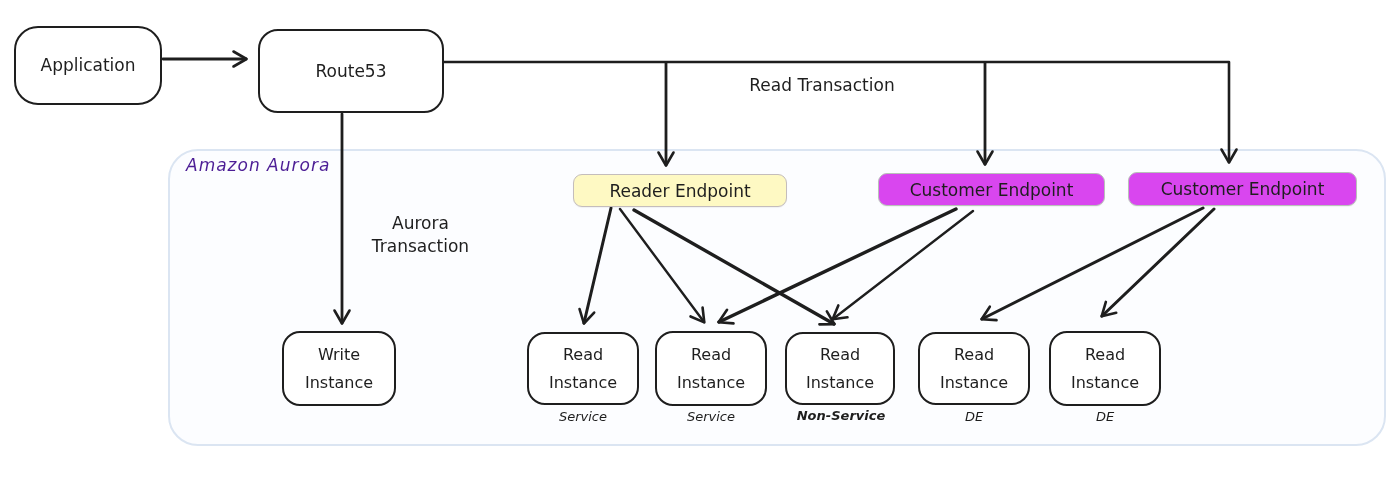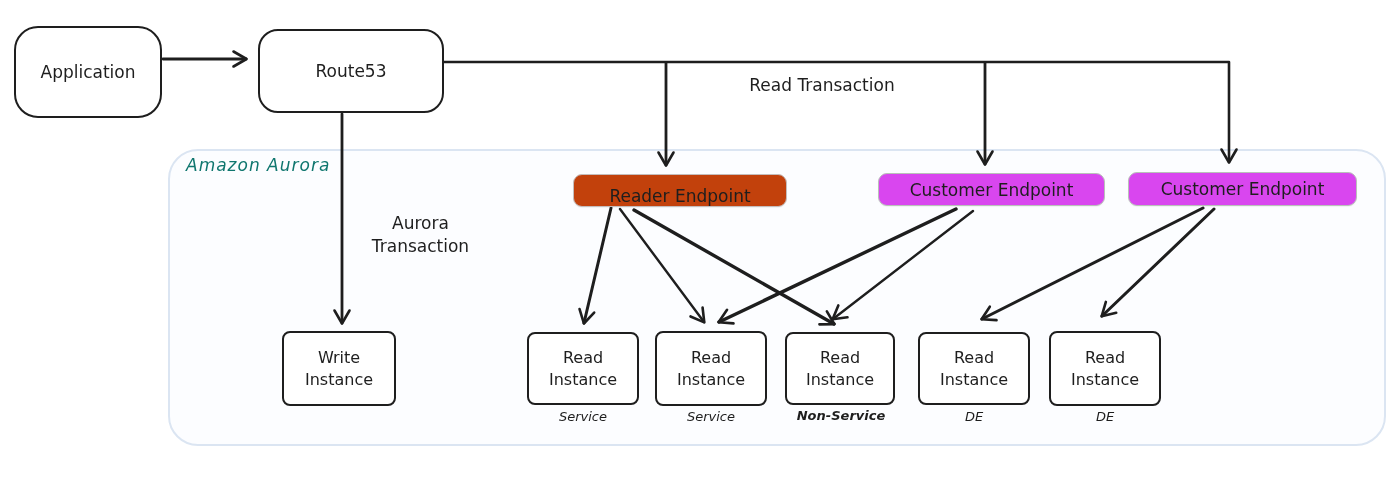--- a/index.html
+++ b/index.html
@@ -13,41 +13,41 @@
   }
   
   .aurora{
     position:absolute;left:168px;top:149px;width:1218px;height:297px;
     border:2px solid #dbe5f2;border-radius:30px;background:#fcfdff;
     box-sizing:border-box;z-index:0;
   }
   .aurora-label{
     position:absolute;left:186px;top:155px;
     font-size:17px;font-style:italic;letter-spacing:1px;
-    color:#0f766e;z-index:2;white-space:nowrap;
+    color:#4c1d95;z-index:2;white-space:nowrap;
   }
   
   svg.edges{position:absolute;left:0;top:0;z-index:1;pointer-events:none;}
   svg.edges path{fill:none;stroke:#1e1e1e;stroke-linecap:round;stroke-linejoin:round;}
   
   .box{
     position:absolute;box-sizing:border-box;
     border:2.5px solid #1e1e1e;border-radius:22px;background:#ffffff;
     display:flex;align-items:center;justify-content:center;text-align:center;
     font-size:17px;line-height:23px;z-index:2;
   }
-  .box.small{font-size:16px;line-height:22px;border-radius:8px;padding:0 8px;}
+  .box.small{font-size:16px;line-height:28px;border-radius:18px;padding:0 8px;}
   .pill{
     position:absolute;box-sizing:border-box;
     border:1.6px solid #bdc2be;border-radius:9px;
     display:flex;align-items:center;justify-content:center;text-align:center;
     font-size:17px;z-index:2;white-space:nowrap;
     box-shadow:0 1px 1px rgba(0,0,0,0.05);
   }
-  .pill.red{background:#c2410c;border-color:#c4bdbc;align-items:flex-end;}
+  .pill.red{background:#fef9c3;border-color:#c4bdbc;}
   .pill.green{background:#d946ef;border-color:#b9c1ba;}
   .sublabel{
     position:absolute;width:120px;text-align:center;
     font-size:13px;font-style:italic;z-index:2;white-space:nowrap;
   }
   .flow-label{
     position:absolute;text-align:center;font-size:17px;z-index:2;
   }
   .wrap2{width:104px;}
 </style>
@@ -75,21 +75,21 @@
     <path d="M 634,210 L 834,324" stroke-width="3.4" marker-end="url(#arrow)"></path>
     <path d="M 956,209 L 719,322" stroke-width="3.4" marker-end="url(#arrow)"></path>
     <path d="M 973,211 L 833,319" stroke-width="2.4" marker-end="url(#arrow)"></path>
     <path d="M 1203,208 L 982,319" stroke-width="3" marker-end="url(#arrow)"></path>
     <path d="M 1214,209 L 1102,316" stroke-width="3" marker-end="url(#arrow)"></path>
   </svg>
 
   <div class="flow-label" style="left:722px;top:31px;width:200px;margin-top:44px;">Read Transaction</div>
   <div class="flow-label" style="left:363px;top:212px;width:115px;line-height:23px;">Aurora Transaction</div>
 
-  <div class="box" style="left:14px;top:26px;width:148px;height:92px;border-radius:24px;">
+  <div class="box" style="left:14px;top:26px;width:148px;height:79px;border-radius:24px;">
     <span>Application</span>
   </div>
 
   <div class="box" style="left:258px;top:29px;width:186px;height:84px;border-radius:20px;">
     <span>Route53</span>
   </div>
 
   <div class="pill red" style="left:573px;top:174px;width:214px;height:33px;">
     <span>Reader Endpoint</span>
   </div>

